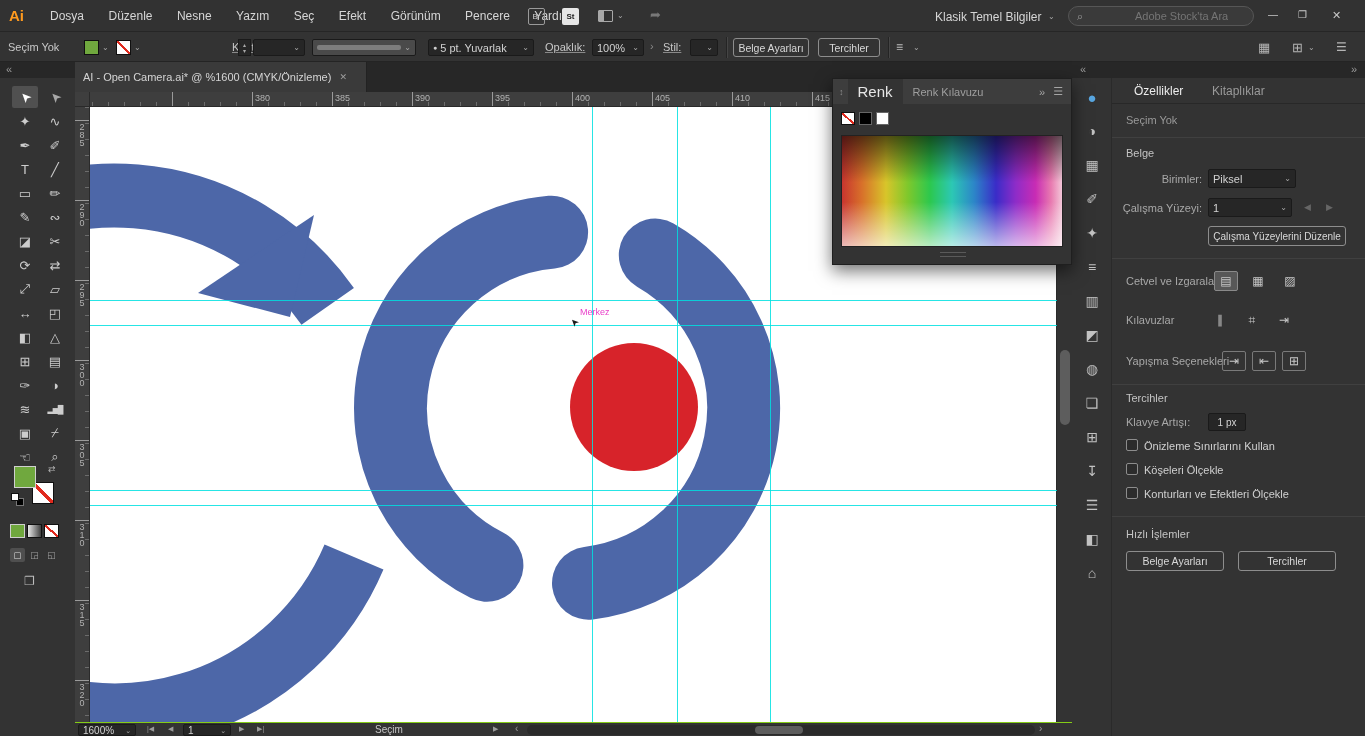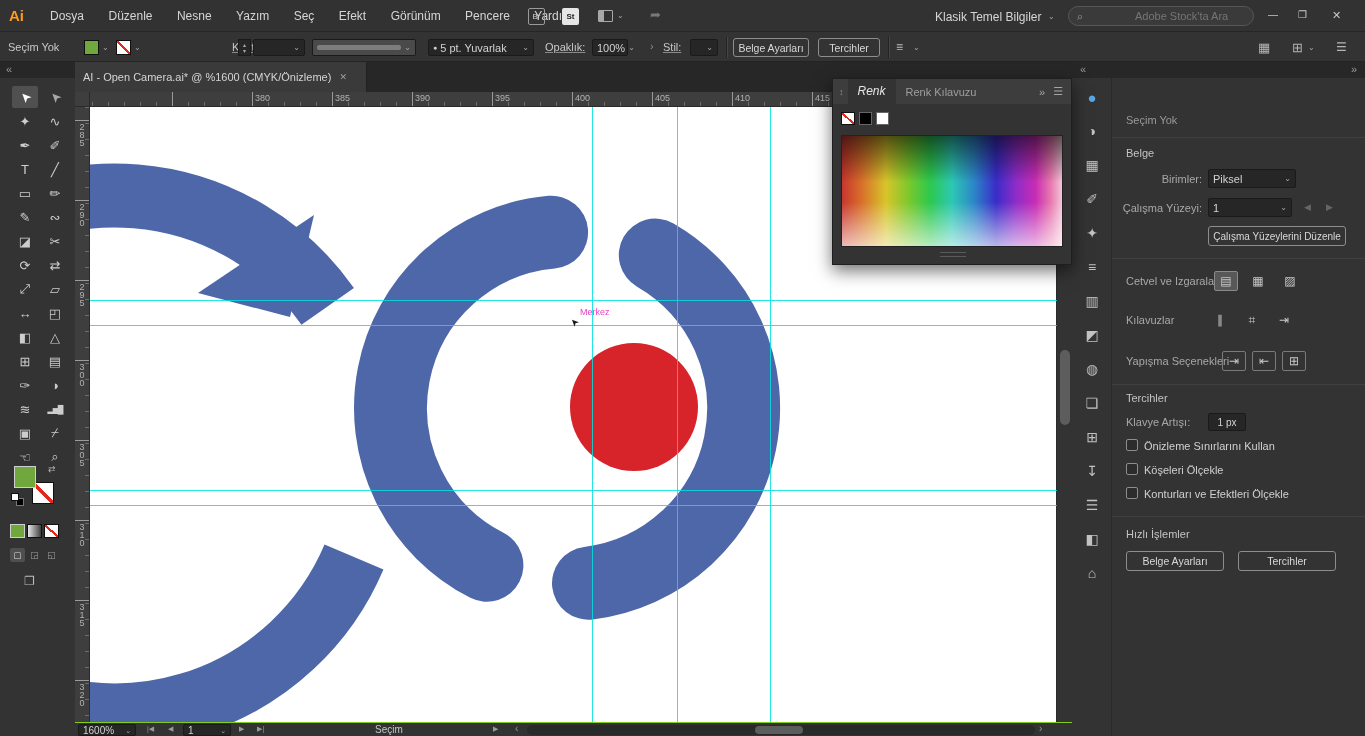--- a/index.html
+++ b/index.html
@@ -91,21 +91,21 @@
     <div class="dd" style="left:312px;top:7px;width:104px;height:17px;background:#4a4a4a;">
       <span style="flex:1;height:5px;background:#7d7d7d;border-radius:2px;"></span>
       <span class="chev">⌄</span>
     </div>
     <div class="dd" style="left:428px;top:7px;width:106px;height:17px;">
       <span style="font-size:7px;color:#cfcfcf;">●</span>
       <span style="flex:1;">5 pt. Yuvarlak</span>
       <span class="chev">⌄</span>
     </div>
     <span class="abs txt underl" style="left:545px;top:9px;">Opaklık:</span>
-    <div class="dd" style="left:592px;top:7px;width:36px;height:17px;">
+    <div class="dd" style="left:592px;top:7px;width:52px;height:17px;">
       <span style="flex:1;">100%</span>
       <span class="chev">⌄</span>
     </div>
     <span class="abs" style="left:650px;top:8px;color:#8a8a8a;font-size:11px;">›</span>
     <span class="abs txt underl" style="left:663px;top:9px;">Stil:</span>
     <div class="dd" style="left:690px;top:7px;width:28px;height:17px;">
       <span style="flex:1;"></span>
         <span class="chev">⌄</span>
     </div>
     <span class="sep-v" style="left:726px;top:5px;height:21px;"></span>
@@ -283,20 +283,26 @@
   <div class="picon" style="top:286px;">▥</div>
   <div class="picon" style="top:320px;">◩</div>
   <div class="picon" style="top:354px;">◍</div>
   <div class="picon" style="top:388px;">❏</div>
   <div class="picon" style="top:422px;">⊞</div>
   <div class="picon" style="top:456px;">↧</div>
   <div class="picon" style="top:490px;">☰</div>
   <div class="picon" style="top:524px;">◧</div>
   <div class="picon" style="top:558px;">⌂</div>
 
+  <div class="abs" style="left:1112px;top:78px;width:253px;height:658px;background:#333;">
+    <div style="position:absolute;left:0;top:0;width:253px;height:26px;border-bottom:1px solid #282828;">
+      <span style="position:absolute;left:22px;top:6px;font-size:12px;color:#ececec;">Özellikler</span>
+      <span style="position:absolute;left:100px;top:6px;font-size:12px;color:#9a9a9a;">Kitaplıklar</span>
+    </div>
+  </div>
   <span class="seclabel" style="left:1126px;top:114px;color:#999;">Seçim Yok</span>
   <div class="hr" style="top:137px;"></div>
   <span class="seclabel" style="left:1126px;top:147px;color:#c4c4c4;">Belge</span>
 
   <span class="seclabel" style="left:1126px;top:173px;width:76px;text-align:right;">Birimler:</span>
   <div class="dd" style="left:1208px;top:169px;width:88px;height:19px;">
     <span style="flex:1;">Piksel</span>
     <span class="chev">⌄</span>
   </div>
 
@@ -341,21 +347,21 @@
   <span class="seclabel" style="left:1144px;top:488px;color:#d0d0d0;">Konturları ve Efektleri Ölçekle</span>
   <div class="hr" style="top:516px;"></div>
 
   <span class="seclabel" style="left:1126px;top:528px;color:#c4c4c4;">Hızlı İşlemler</span>
   <button class="btn" style="left:1126px;top:551px;width:98px;height:20px;font-size:10.5px;">Belge Ayarları</button>
   <button class="btn" style="left:1238px;top:551px;width:98px;height:20px;font-size:10.5px;">Tercihler</button>
 
   <div class="abs" style="left:832px;top:78px;width:240px;height:187px;background:#333;border:1px solid #1f1f1f;box-shadow:0 6px 16px rgba(0,0,0,.55);z-index:40;">
     <div style="position:absolute;left:0;top:0;width:238px;height:25px;background:#3d3d3d;display:flex;align-items:center;">
       <span style="font-size:9px;color:#8d8d8d;margin:0 4px 0 6px;">↕</span>
-      <span style="height:25px;line-height:25px;padding:0 10px;background:#333;color:#e6e6e6;font-size:12px;font-style:italic;">Renk</span>
+      <span style="height:25px;line-height:25px;padding:0 10px;background:#333;color:#e6e6e6;font-size:15px;">Renk</span>
       <span style="padding:0 10px;color:#9f9f9f;font-size:11px;">Renk Kılavuzu</span>
       <span style="flex:1;"></span>
       <span style="color:#a5a5a5;font-size:11px;margin-right:8px;">»</span>
       <span style="color:#a5a5a5;font-size:11px;margin-right:8px;">☰</span>
     </div>
     <span class="swatch nonered" style="left:8px;top:33px;width:14px;height:13px;"></span>
     <span class="swatch" style="left:26px;top:33px;width:13px;height:13px;background:#000;border-color:#666;"></span>
     <span class="swatch" style="left:43px;top:33px;width:13px;height:13px;background:#fff;border-color:#666;"></span>
     <div style="position:absolute;left:8px;top:56px;width:222px;height:112px;border:1px solid #222;
                 background:

